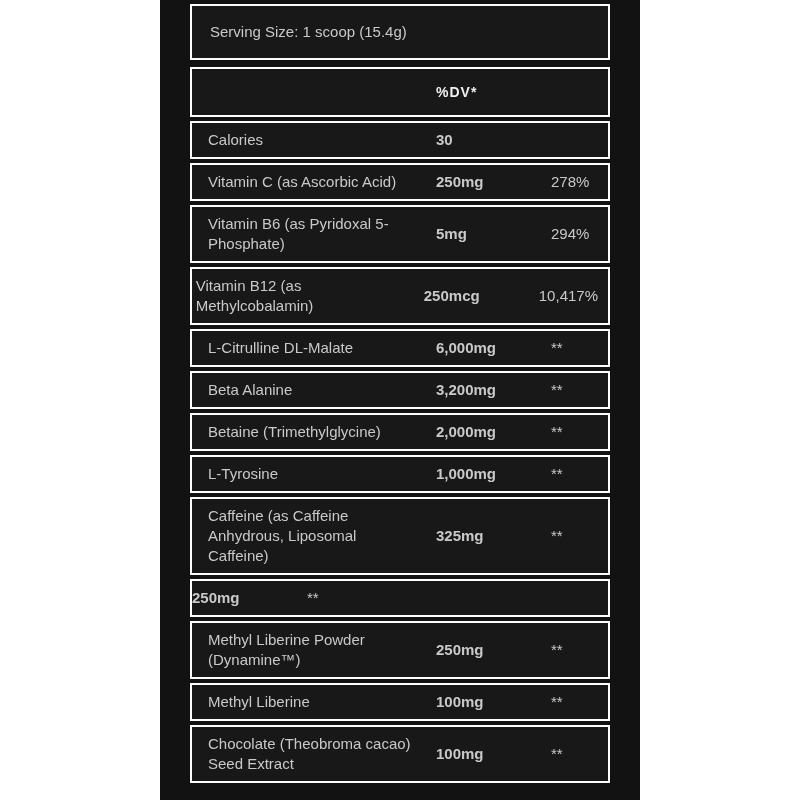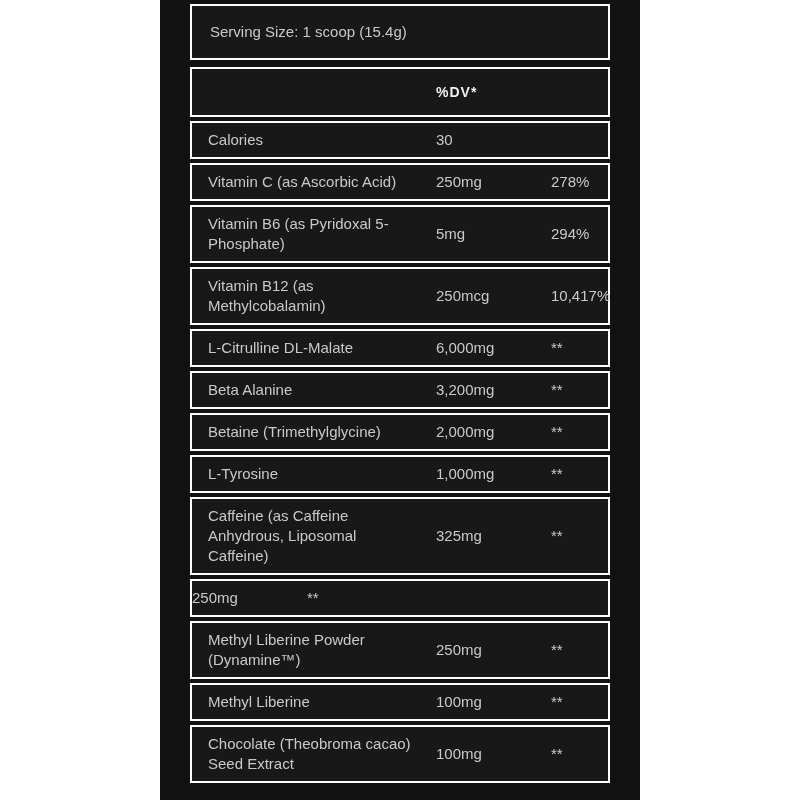--- a/index.html
+++ b/index.html
@@ -43,28 +43,30 @@
     padding:4px 0;
     margin-bottom:4px;
     min-height:50px;
   }
   .ing-row{
     padding:7px 0;
     margin-bottom:4px;
     font-size:15px;
     line-height:20px;
     color:var(--text);
+    justify-content:flex-end;
   }
   .cell-name{
     flex:0 0 244px;
     padding-left:16px;
     padding-right:24px;
   }
   .cell-amount{
     flex:0 0 115px;
+    font-weight:bold;
   }
   .cell-dv{
     flex:1 1 auto;
     padding-right:10px;
   }
   .header-label{
     font-weight:bold;
     font-size:14px;
     letter-spacing:1px;
     line-height:19px;

